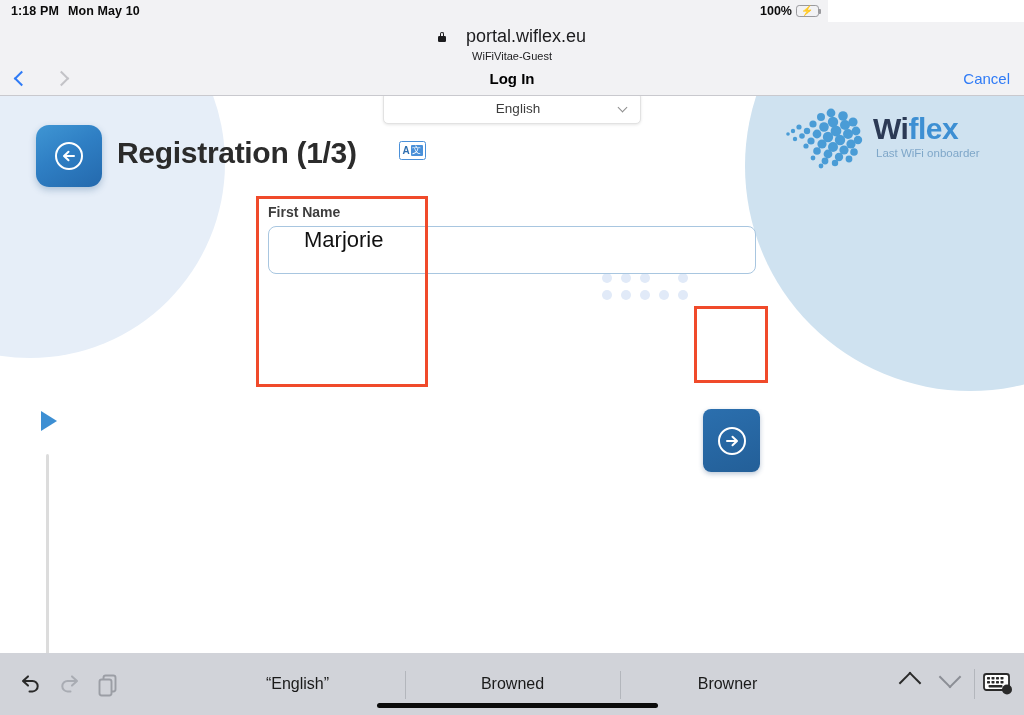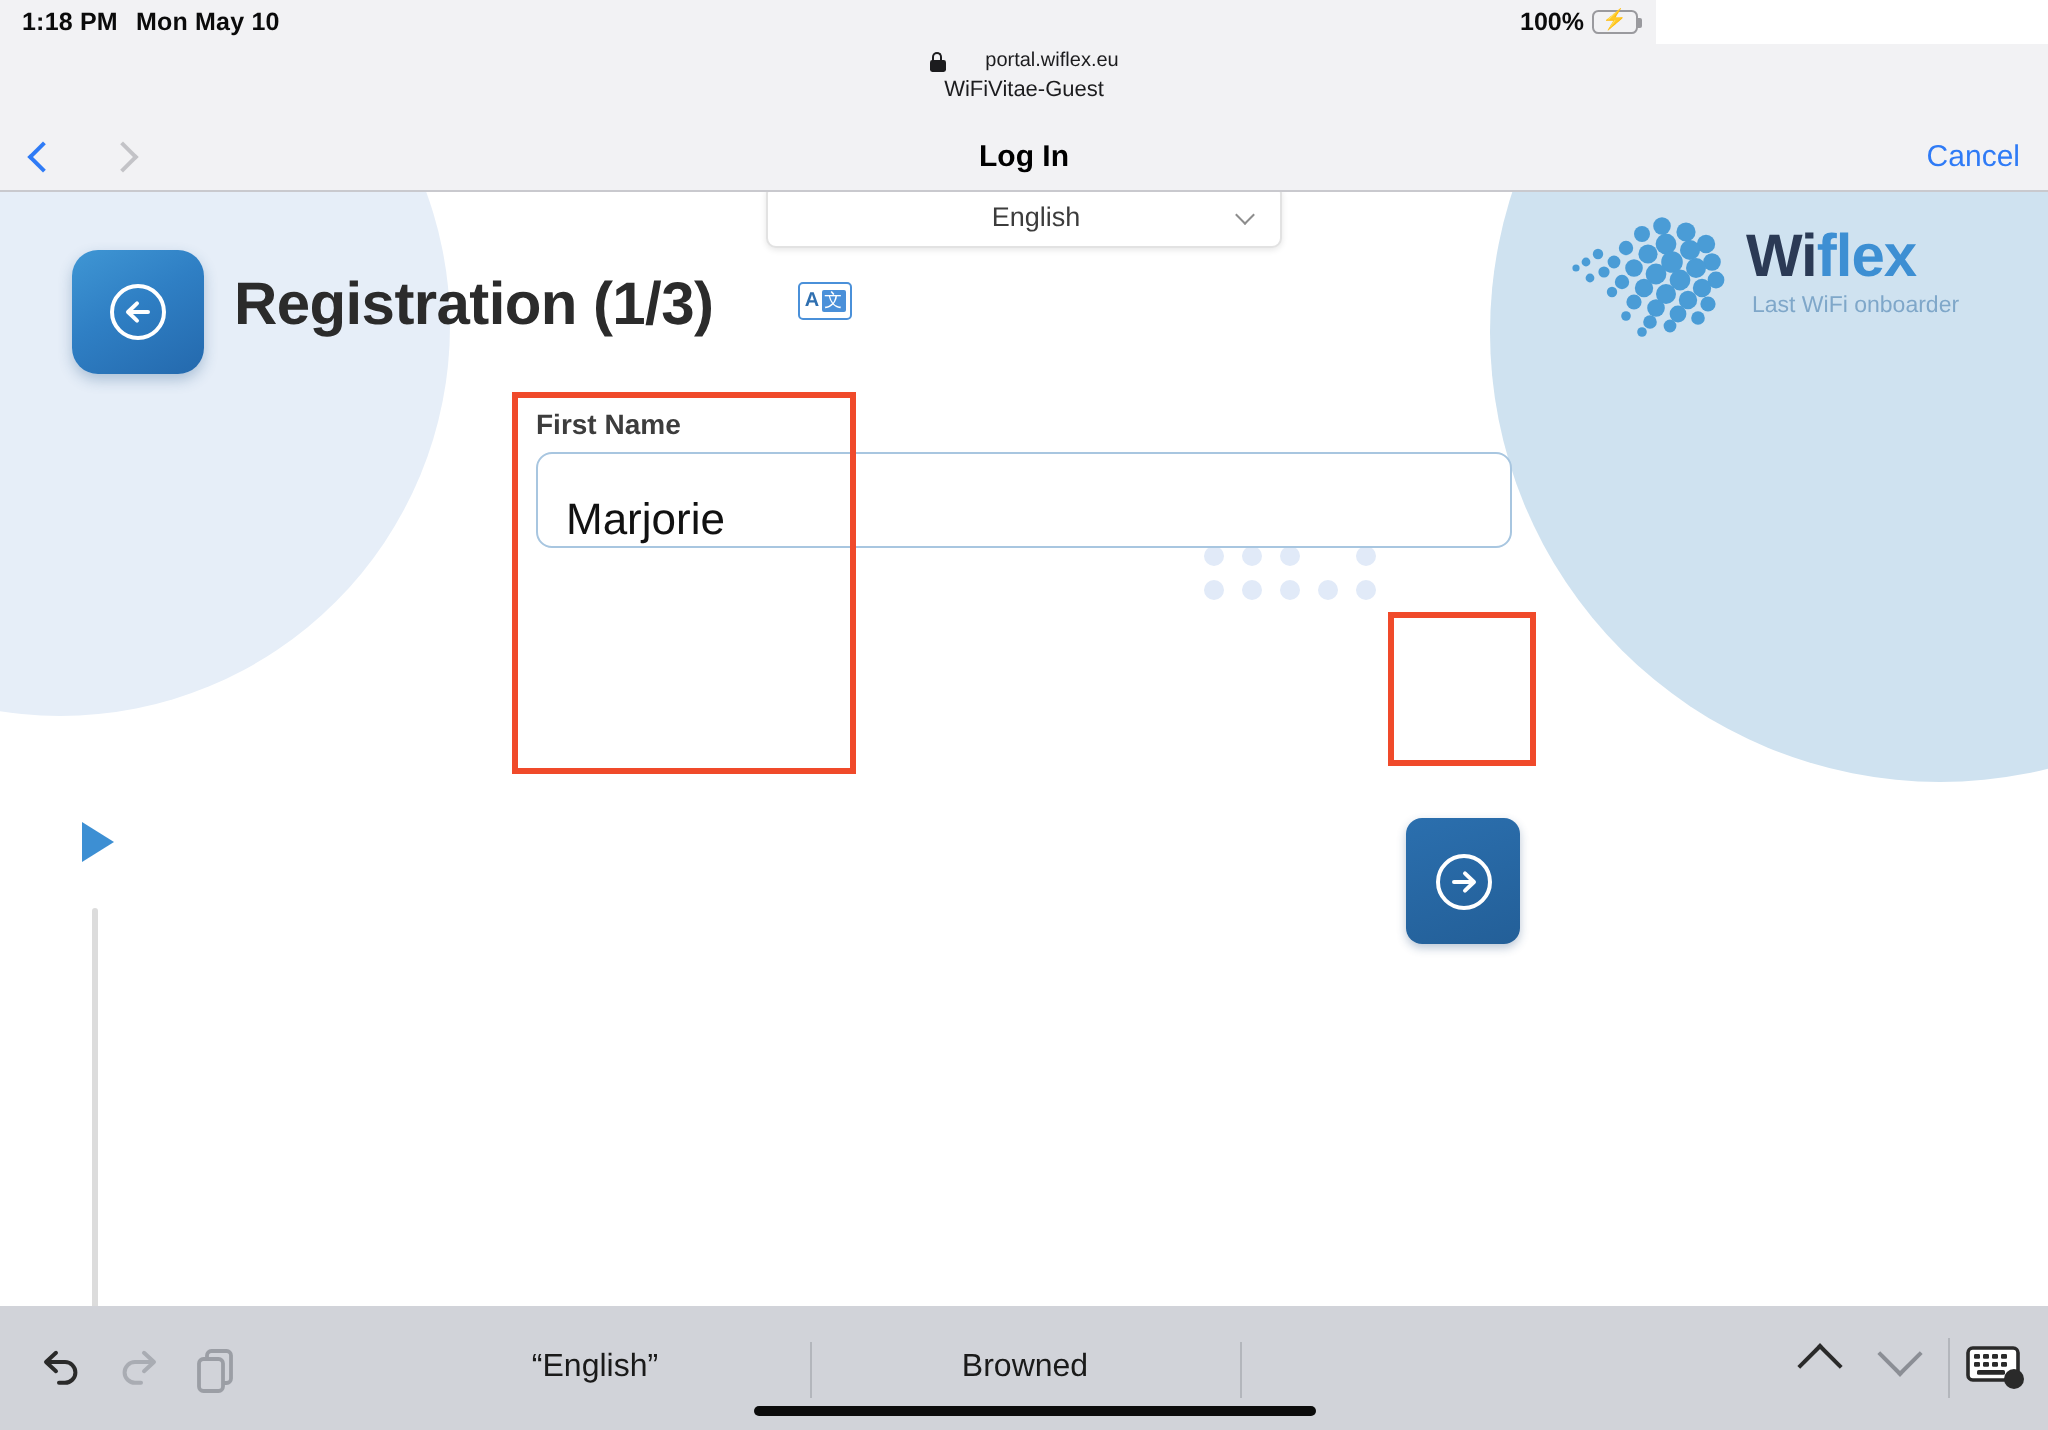--- a/index.html
+++ b/index.html
@@ -35,21 +35,21 @@
   #sfbar{
     position:absolute; left:0; top:22px; width:1024px; height:74px;
     background:#f2f2f4;
     border-bottom:1px solid #c9c9ce;
     z-index:55;
   }
   #urlblock{
     position:absolute; left:0; right:0; top:2px;
     text-align:center; line-height:1.38;
   }
-  #urlline{ font-size:10px; color:#1c1c1e; display:flex; justify-content:center;
+  #urlline{ font-size:18px; color:#1c1c1e; display:flex; justify-content:center;
             align-items:center; gap:20px;}
   #ssidline{ font-size:11px; color:#1c1c1e; }
   .lockico{ display:inline-block; width:8px; height:10px; position:relative; margin-bottom:-1px;}
   .lockico .body{ position:absolute; bottom:0; left:0; width:8px; height:6px;
                   background:#1c1c1e; border-radius:1.2px;}
   .lockico .shk{ position:absolute; top:0; left:1.6px; width:4.8px; height:5px;
                  border:1.3px solid #1c1c1e; border-bottom:none;
                  border-radius:3px 3px 0 0; }
   #navrow{ position:absolute; left:0; right:0; top:40px; height:34px; }
   .chev{ position:absolute; width:11px; height:11px; border-style:solid;
@@ -115,21 +115,21 @@
              border-width:10px 0 10px 16px;
              border-color:transparent transparent transparent #3d8fd3; }
   #left-rail{ position:absolute; left:46px; top:358px; width:3px; height:219px;
               background:#dcdcdc; border-radius:2px;}
 
   
   #form{ position:absolute; left:268px; top:108px; width:490px; }
   .field-label{ font-size:14px; font-weight:700; color:#3d3d3d; margin-bottom:6px; }
   .field-input{
     width:488px; height:48px; border:1px solid #a8c6e0; border-radius:8px;
-    background:#fff; display:flex; align-items:flex-end; padding-left:14px;
+    background:#fff; display:flex; align-items:flex-start; padding-left:35px;
     font-size:22px; color:#111; position:relative;
   }
   #last-name-row{ margin-top:14px; }
   .caret{ display:inline-block; width:2px; height:27px; background:#2f6bf0; margin-left:1px; }
 
   
   #submit-btn{
     position:absolute; left:703px; top:313px; width:57px; height:63px;
     background:linear-gradient(160deg,#2b6fae 0%,#235f98 100%);
     border-radius:8px;
@@ -349,20 +349,21 @@
         <rect x="6.5" y="2.5" width="12" height="16" rx="2.2" fill="none" stroke="#9b9ea5" stroke-width="1.9"></rect>
         <rect x="2.5" y="6.5" width="12" height="16" rx="2.2" fill="#d1d3d9" stroke="#9b9ea5" stroke-width="1.9"></rect>
       </svg>
     </span>
 
     <span class="pred-div" id="div-1"></span>
     <span class="pred-div" id="div-2"></span>
 
     <div class="pred" id="pred-1">“English”</div>
     <div class="pred" id="pred-2">Browned</div>
+    <div class="pred" id="pred-3">Browner</div>
 
     <span id="kb-up"></span>
     <span id="kb-down"></span>
     <span id="kb-sep"></span>
     <span id="kb-dismiss">
       <svg width="30" height="23" viewBox="0 0 30 23">
         <rect x="1" y="2" width="25" height="16" rx="2.4" fill="#fff" stroke="#2a2a2a" stroke-width="1.8"></rect>
         <g fill="#2a2a2a">
           <rect x="4" y="5" width="3" height="2.4" rx="0.6"></rect>
             <rect x="8.5" y="5" width="3" height="2.4" rx="0.6"></rect>

